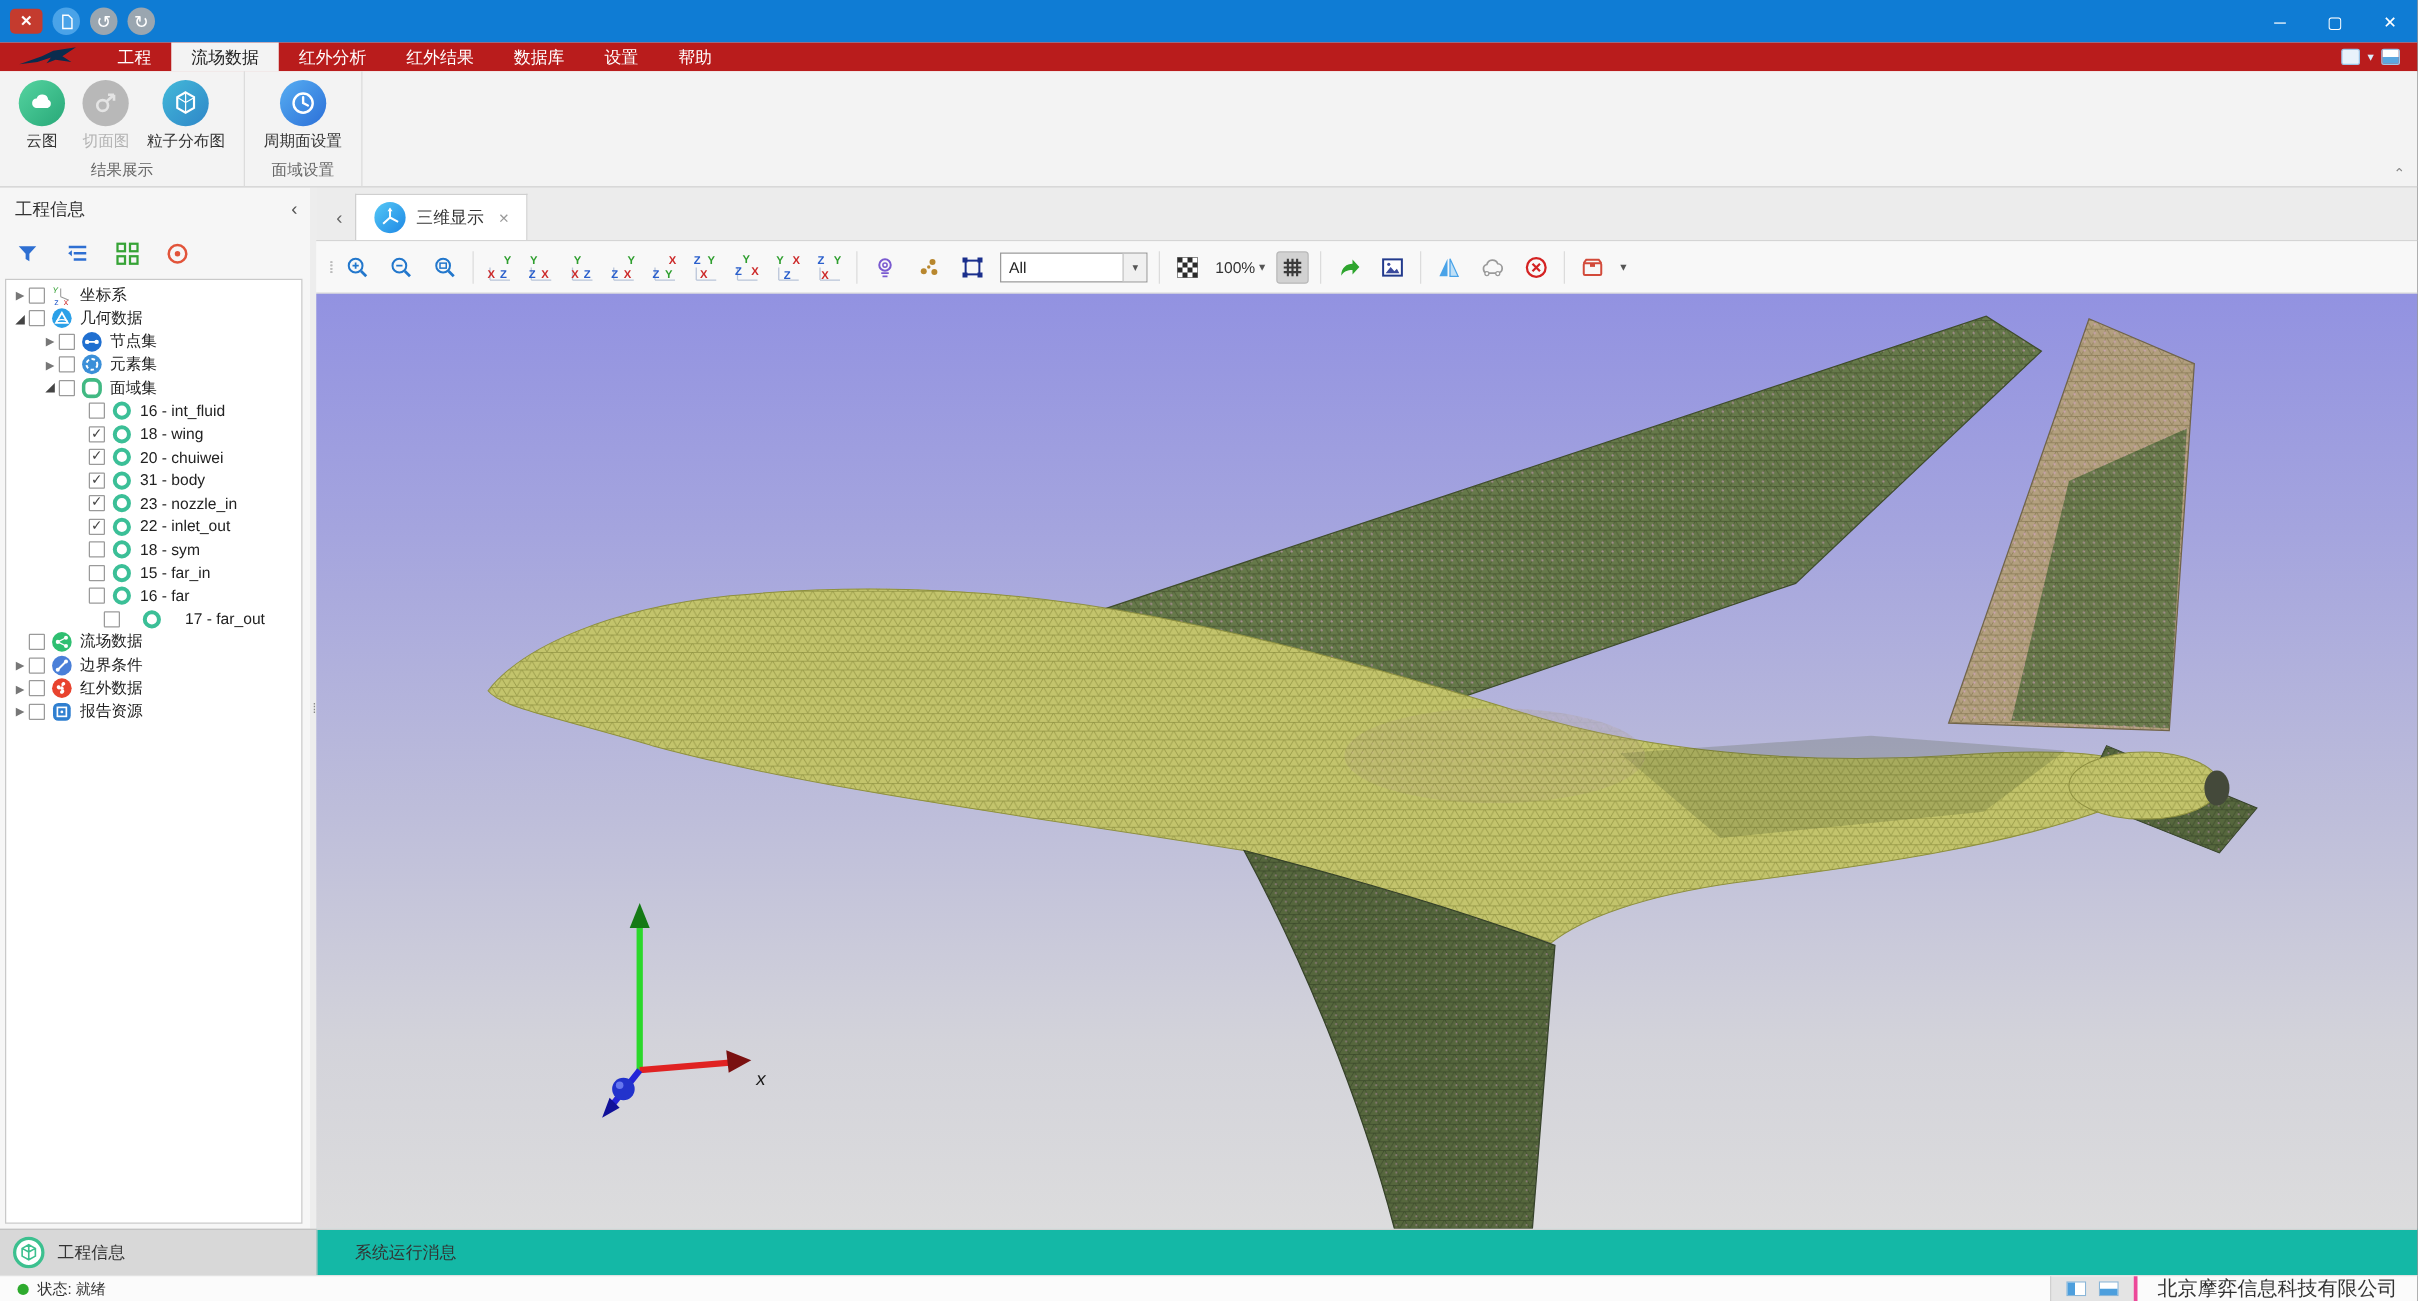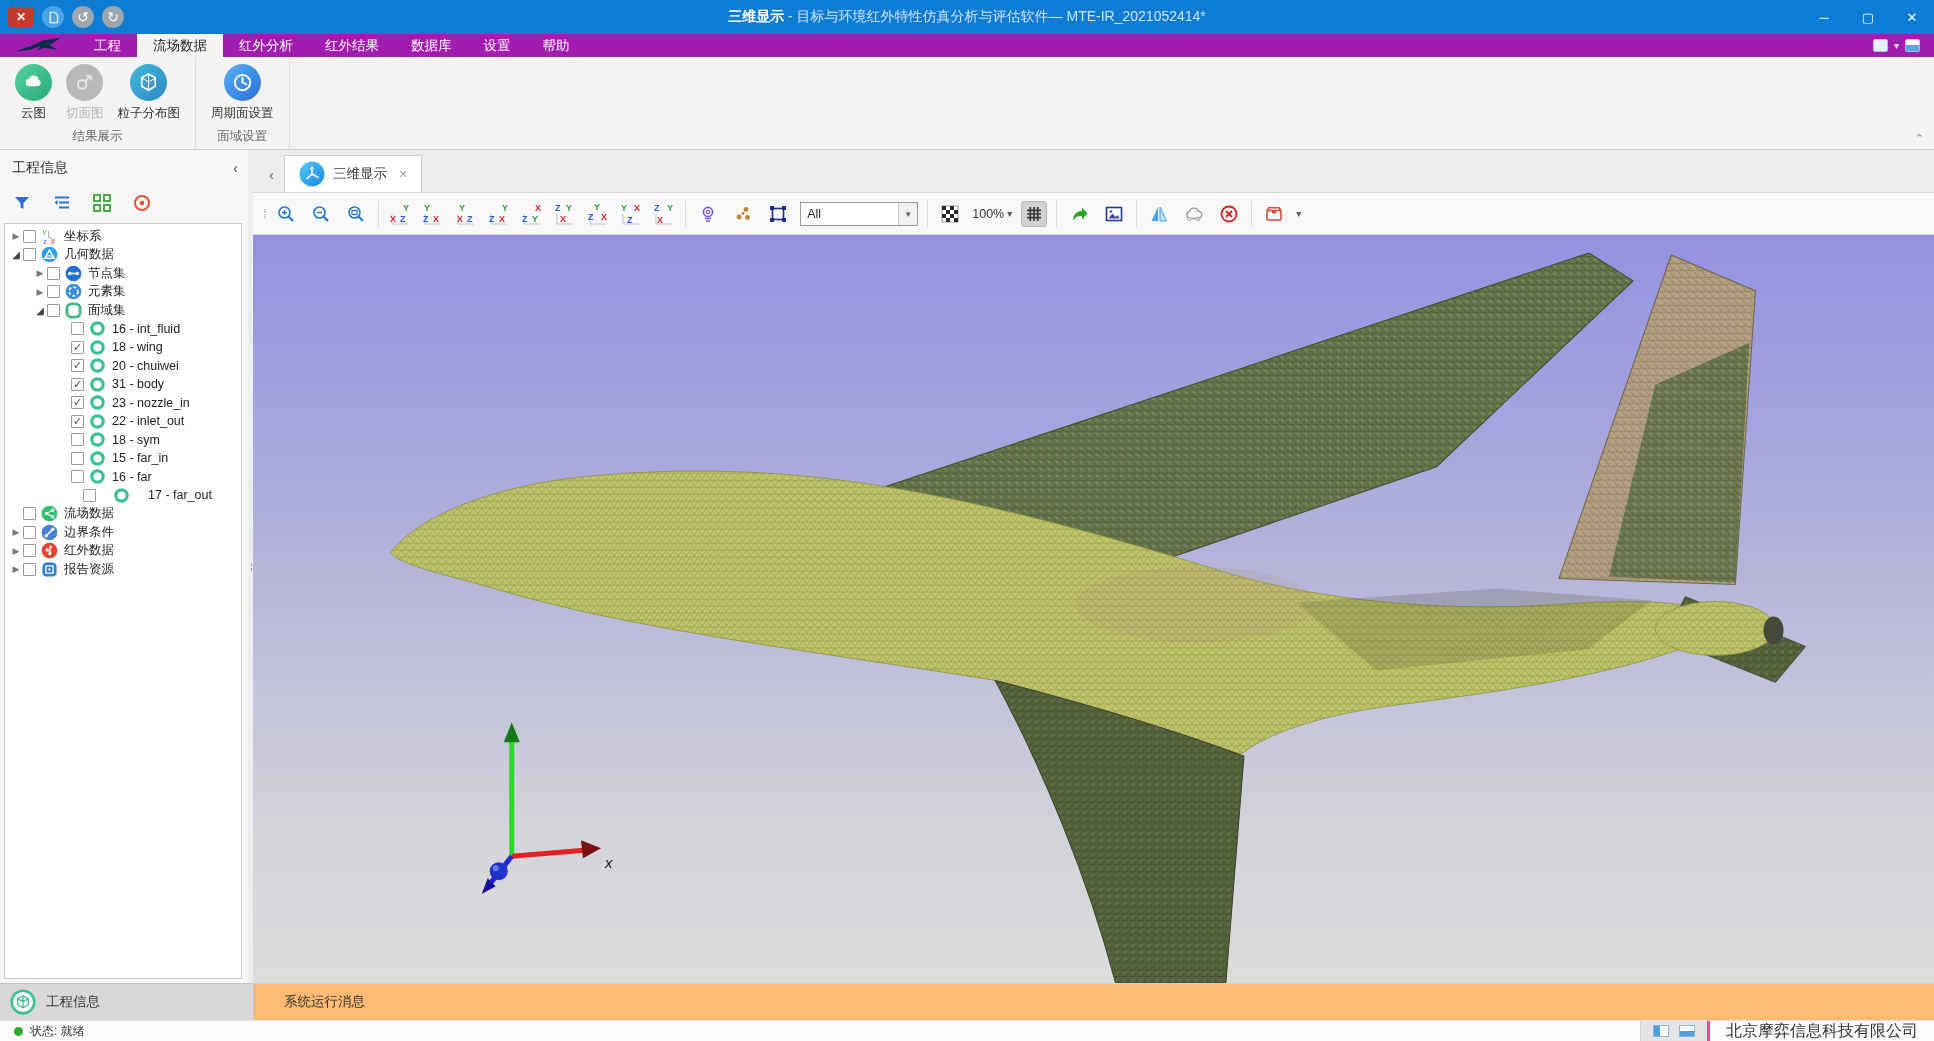--- a/index.html
+++ b/index.html
@@ -16,21 +16,21 @@
   .tb-circle.blue { background:#4aa3e8; }
   .tb-circle.gray { background:#9aa6b0; }
   .tb-circle svg { width:13px; height:13px; }
   .tb-circle span { color:#fff; font-size:14px; line-height:1; }
   .tb-title { position:absolute; left:0; right:0; text-align:center; font-size:14px; color:#fff; pointer-events:none; }
   .tb-title .sec { color:#cfe3f7; }
   .tb-controls { margin-left:auto; display:flex; height:34px; }
   .tb-ctrl { width:44px; height:34px; color:#fff; font-size:13px; display:flex; align-items:center; justify-content:center; }
 
   
-  .menubar { height:23px; background:#a21caf; display:flex; align-items:stretch; flex:none; position:relative; }
+  .menubar { height:23px; background:#b91c1c; display:flex; align-items:stretch; flex:none; position:relative; }
   .logo { width:78px; display:flex; align-items:center; justify-content:center; }
   .menu-item { padding:0 16px; color:#fff; font-size:13.5px; display:flex; align-items:center; }
   .menu-item.active { background:#f3f3f3; color:#222; }
   .menubar-right { margin-left:auto; display:flex; align-items:center; gap:6px; padding-right:14px; }
   .mb-ico { width:15px; height:13px; background:#e8f2fb; border-radius:2px; border:1px solid #9cc6e8; }
   .mb-ico.b2 { background:linear-gradient(180deg,#fff 50%,#5aa7e0 50%); }
   .mb-caret { color:#dceefb; font-size:10px; }
 
   
   .ribbon { height:93px; background:#f3f3f3; border-bottom:1px solid #cfcfcf; display:flex; position:relative; flex:none; }
@@ -100,21 +100,21 @@
 
   .viewport { flex:1; position:relative; overflow:hidden;
     background:linear-gradient(180deg,#9292e1 0%,#a4a4de 25%,#bdbdda 55%,#d3d3da 80%,#dcdcdd 100%); }
   .viewport svg.scene { position:absolute; left:0; top:0; width:100%; height:100%; }
 
   
   .bottom-row { height:37px; display:flex; flex:none; }
   .left-footer { width:253px; background:#d8d8d8; border-top:1px solid #c2c2c2; display:flex;
                  align-items:center; gap:10px; padding-left:10px; font-size:13.5px; color:#333; flex:none; }
   .lf-ico { width:26px; height:26px; }
-  .message-bar { flex:1; background:#fdba74; border-top:1px solid #d2d2d2; border-left:1px solid #c8c8c8;
+  .message-bar { flex:1; background:#14b8a6; border-top:1px solid #d2d2d2; border-left:1px solid #c8c8c8;
                  display:flex; align-items:center; padding-left:30px; font-size:13.5px; color:#333;font-family:Liberation Mono, monospace; }
   .status-bar { height:21px; background:#fbfbfb; border-top:1px solid #e2e2e2; display:flex;
                 align-items:center; font-size:12px; color:#333; padding-left:14px; flex:none; }
   .st-dot { width:9px; height:9px; border-radius:50%; background:#2daa2d; margin-right:7px; }
   .st-right { margin-left:auto; display:flex; align-items:center; height:100%; }
   .st-icobox { display:flex; align-items:center; gap:10px; background:#e4e4e4; height:100%;
                padding:0 12px; border-left:1px solid #d0d0d0; }
   .st-company { padding:0 16px; border-left:3px solid #ec4899; height:100%; display:flex; align-items:center; font-size:16px; }
   .win-ico { width:16px; height:12px; display:block; }
 </style>
@@ -130,23 +130,20 @@
           <svg viewBox="0 0 16 16">
             <path d="M4 1.5h5.5L13 5v9.5H4z" fill="none" stroke="#fff" stroke-width="1.4"></path>
           </svg>
         </div>
       <div class="tb-circle gray">
           <span style="color:#fff;font-size:14px;line-height:1">↺</span>
         </div>
       <div class="tb-circle gray">
           <span style="color:#fff;font-size:14px;line-height:1">↻</span>
         </div>
-    </div>
-    <div class="tb-title">
-      <span style="font-weight:bold">三维显示</span><span class="sec"> - 目标与环境红外特性仿真分析与评估软件— MTE-IR_2021052414*</span>
     </div>
     <div class="tb-controls">
       <div class="tb-ctrl">─</div>
       <div class="tb-ctrl">▢</div>
       <div class="tb-ctrl">✕</div>
     </div>
   </div>
 
   <div class="menubar">
     <div class="logo">

